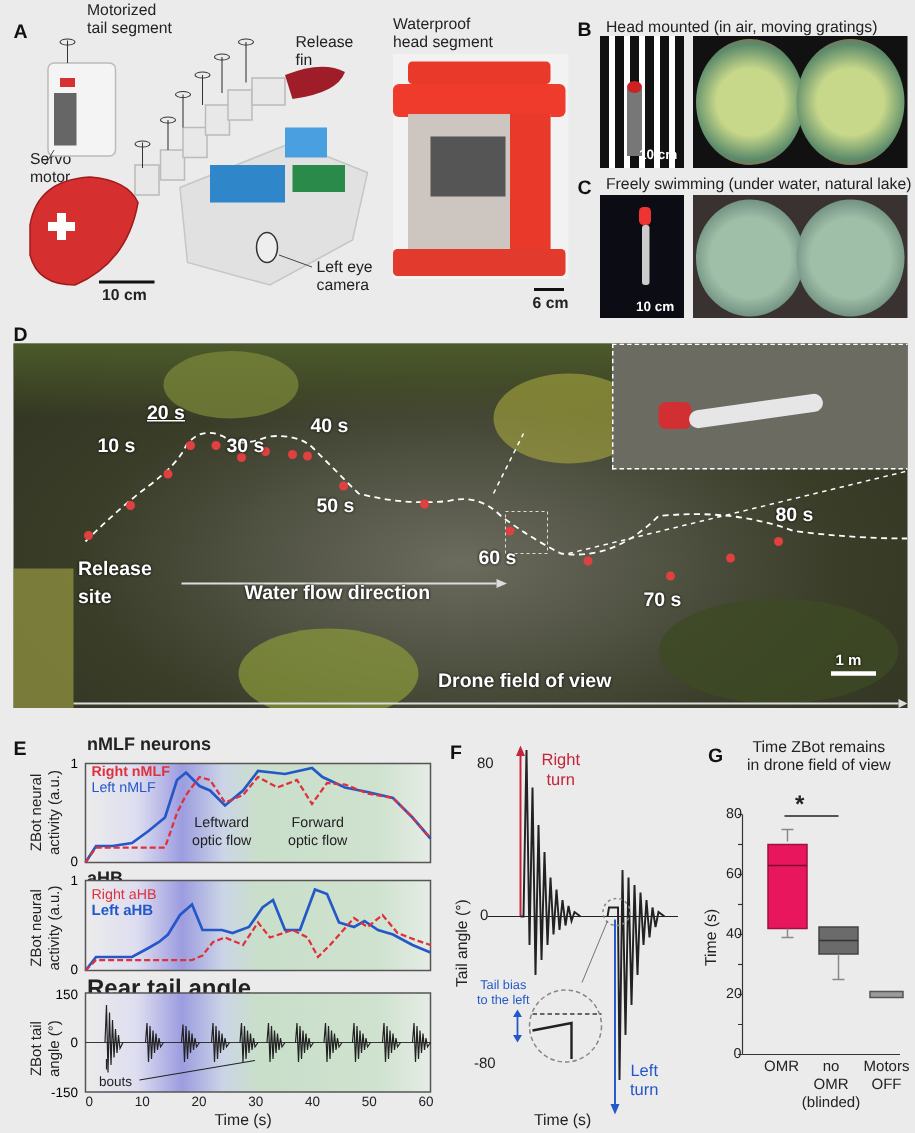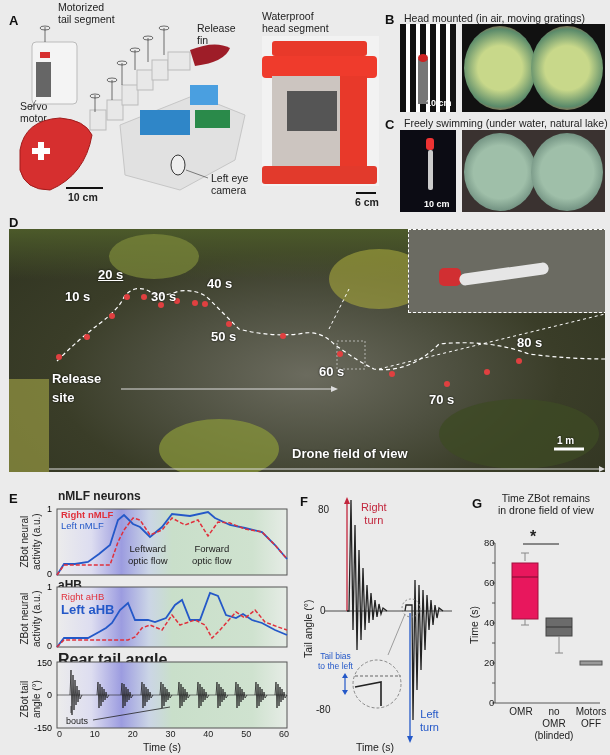--- a/index.html
+++ b/index.html
@@ -156,20 +156,21 @@
   <div class="abs wt" style="left:56px;top:60px;">10 s</div>
   <div class="abs wt" style="left:89px;top:38px;text-decoration:underline;">20 s</div>
   <div class="abs wt" style="left:142px;top:60px;">30 s</div>
   <div class="abs wt" style="left:198px;top:47px;">40 s</div>
   <div class="abs wt" style="left:202px;top:100px;">50 s</div>
   <div class="abs wt" style="left:310px;top:135px;">60 s</div>
   <div class="abs wt" style="left:420px;top:163px;">70 s</div>
   <div class="abs wt" style="left:508px;top:106px;">80 s</div>
   <div class="abs wt" style="left:43px;top:140px;white-space:pre;line-height:19px;">Release
 site</div>
+  <div class="abs wt" style="left:154px;top:158px;">Water flow direction</div>
   <div class="abs wt" style="left:283px;top:217px;">Drone field of view</div>
   <div class="abs wt" style="left:548px;top:206px;font-size:10px;">1 m</div>
 </div>
 
 <div class="abs plabel" style="left:9px;top:491px;">E</div>
 <div class="abs" style="left:58px;top:489px;font-size:12px;font-weight:bold;">nMLF neurons</div>
 <div class="abs" style="left:58px;top:578px;font-size:12px;font-weight:bold;">aHB</div>
 <div class="abs" style="left:58px;top:651px;font-size:16px;font-weight:bold;">Rear tail angle</div>
 
 <svg class="abs" style="left:0;top:480px" width="300" height="275">
@@ -219,21 +220,21 @@
   <text x="52" y="251" class="axis-t" font-size="9" text-anchor="end">-150</text>
 </svg>
 
 <div class="abs" style="left:61px;top:509px;font-size:9.5px;font-weight:bold;color:#e0303c;">Right nMLF</div>
 <div class="abs" style="left:61px;top:520px;font-size:9.5px;font-weight:normal;color:#2458c8;">Left nMLF</div>
 <div class="abs lbl" style="left:128px;top:543px;white-space:pre;text-align:center;font-size:9.5px;">Leftward
 optic flow</div>
 <div class="abs lbl" style="left:192px;top:543px;white-space:pre;text-align:center;font-size:9.5px;">Forward
 optic flow</div>
 <div class="abs" style="left:61px;top:591px;font-size:9.5px;font-weight:normal;color:#e0303c;">Right aHB</div>
-<div class="abs" style="left:61px;top:602px;font-size:13px;font-weight:bold;color:#2458c8;text-align:center;">Left aHB</div>
+<div class="abs" style="left:61px;top:602px;font-size:10px;font-weight:bold;color:#2458c8;text-align:center;">Left aHB</div>
 <div class="abs" style="left:66px;top:716px;font-size:9px;">bouts</div>
 
 <div class="abs rot lbl" style="left:19px;top:570px;white-space:pre;text-align:center;font-size:10px;">ZBot neural
 activity (a.u.)</div>
 <div class="abs rot lbl" style="left:19px;top:647px;white-space:pre;text-align:center;font-size:10px;">ZBot neural
 activity (a.u.)</div>
 <div class="abs rot lbl" style="left:19px;top:718px;white-space:pre;text-align:center;font-size:10px;">ZBot tail
 angle (°)</div>
 
 <div class="abs" style="left:57px;top:729px;width:232px;height:12px;display:flex;justify-content:space-between;font-size:9px;">

